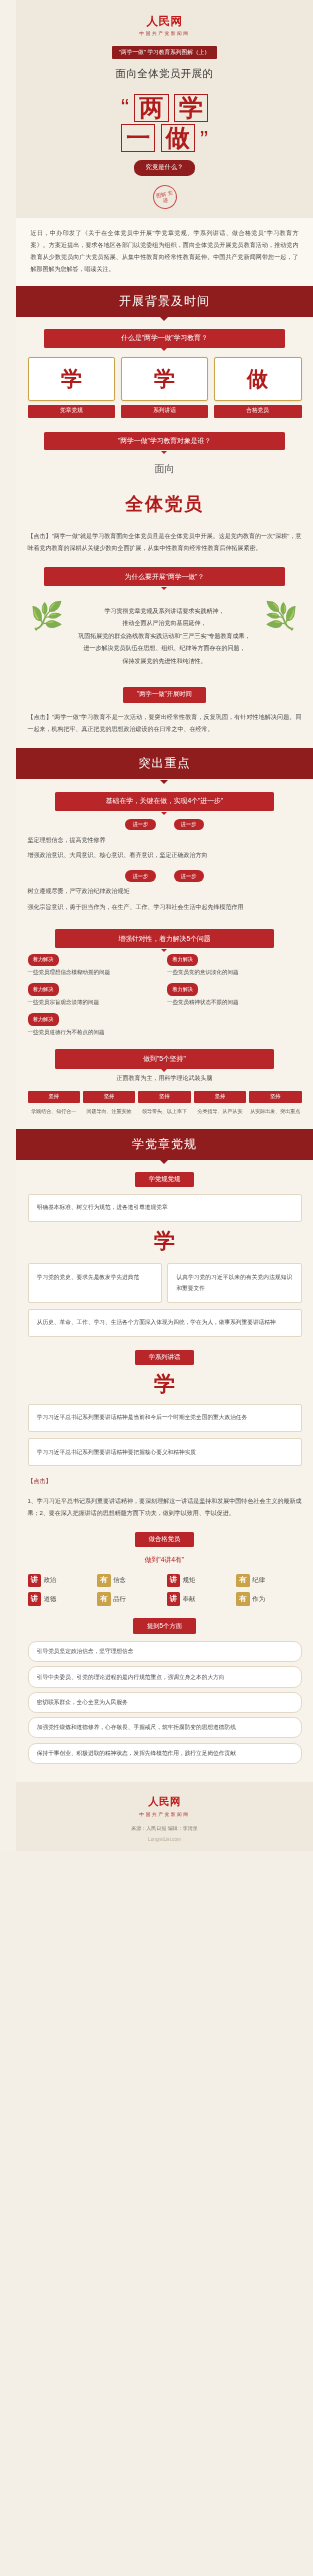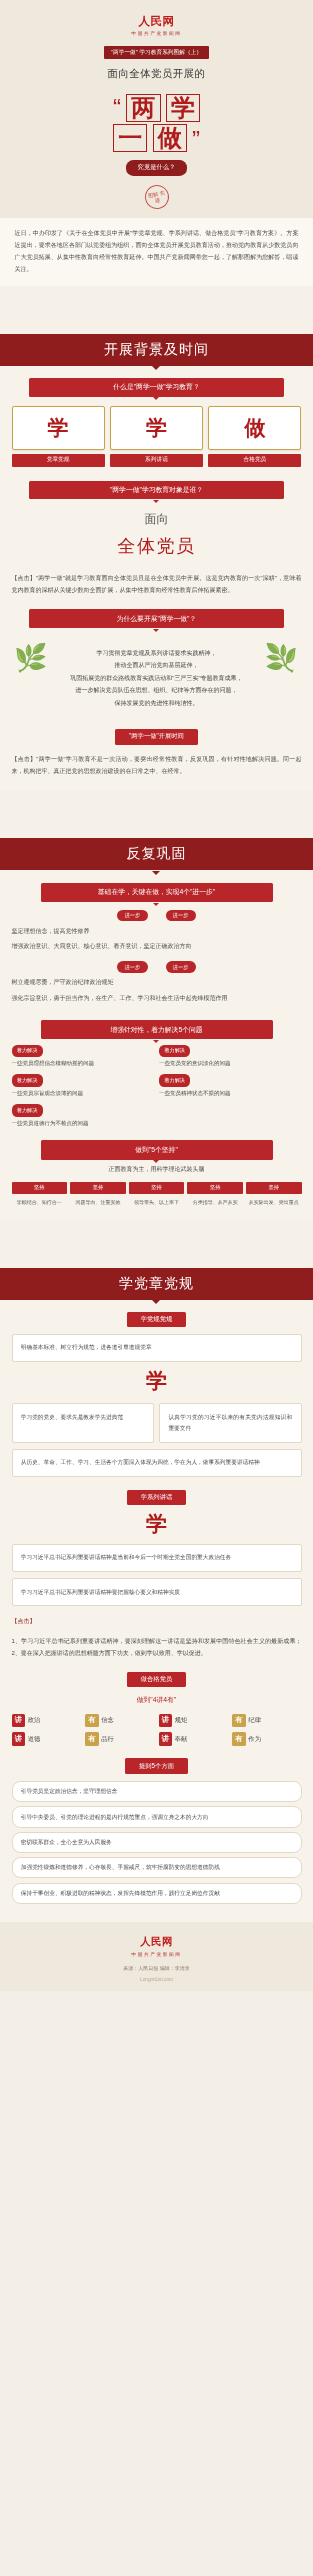--- a/index.html
+++ b/index.html
@@ -2,21 +2,21 @@
 <html style="font-size:8.3px"><head>
 <meta charset="utf-8">
 <style>
   * { box-sizing: border-box; margin: 0; padding: 0; }
   body {
     width: 313px;
     font-family: "Liberation Sans", sans-serif;
     background: #f3eee6;
     color: #333;
   }
-  .page { width: 313px; position: relative; background: #f5f1e8; }
+  .page { width: 313px; position: relative; background: #f5f1e8; padding-left: 16px; }
 
   
   .header {
     background: #efe9dd;
     padding: 13.6px 0 9.4px 0;
     text-align: center;
   }
   .logo-block { text-align: center; margin-bottom: 9.4px; }
   .logo-main {
     color: #c01a1a; font-size: 11.5px; font-weight: bold; letter-spacing: 0.5px;
@@ -51,23 +51,22 @@
 
   
   .intro {
     background: #fbf8f2; padding: 8.3px 14.6px 11.5px 14.6px;
     font-size: 6px; line-height: 2; color: #4a4a4a; text-align: justify;
   }
 
   
   .section-banner {
     background: #8f1d1d; color: #fff; text-align: center;
-    font-size: 14px; letter-spacing: 1px; padding: 6.8px 0;
+    font-size: 12px; letter-spacing: 1px; padding: 6.8px 0;
     position: relative;
-    margin-top: 48px;
   }
   .section-banner::after {
     content: ""; position: absolute; left: 50%; bottom: -4.7px;
     margin-left: -4.7px; border-left: 4.7px solid transparent;
     border-right: 4.7px solid transparent; border-top: 4.7px solid #8f1d1d;
   }
   .sec-body { background: #f7f3ea; padding: 12.5px 11.5px 13.6px 11.5px; }
 
   
   .pill {
@@ -94,22 +93,22 @@
     font-size: 21px; font-weight: bold; color: #b01c1c;
     padding: 7.3px 0 6.3px 0; box-shadow: 0 0.5px 1.6px rgba(0,0,0,.08);
   }
   .char-label {
     margin-top: 4.2px; background: #b8262a; color: #fff; font-size: 5.7px;
     padding: 2.6px 0; border-radius: 1px;
   }
 
   
   .object-block { text-align: center; padding: 3.1px 0 5.2px 0; }
-  .object-small { font-size: 12px; color: #555; margin-bottom: 6px; }
-  .object-big { font-size: 18px; color: #b01c1c; font-weight: normal; letter-spacing: 1.6px; }
+  .object-small { font-size: 10px; color: #555; margin-bottom: 16px; }
+  .object-big { font-size: 18px; color: #b01c1c; font-weight: bold; letter-spacing: 1.6px; }
   .para {
     font-size: 6px; line-height: 2; color: #4a4a4a; text-align: justify;
     margin-top: 8.3px;
   }
   .para-note { color: #8f1d1d; }
 
   
   .laurel-wrap { position: relative; padding: 9.4px 15.7px; }
   .laurel {
     position: absolute; top: 5.2px; font-size: 27px; color: #d9b24a; opacity:.75;
@@ -262,21 +261,21 @@
       </div>
     </div>
 
     <div style="height:10.4px"></div>
     <div class="center">
       <span class="pill-sm">"两学一做"开展时间</span>
     </div>
     <div class="para">【点击】"两学一做"学习教育不是一次活动，要突出经常性教育，反复巩固，有针对性地解决问题。同一起来，机构把牢、真正把党的思想政治建设的在日常之中、在经常。</div>
   </div>
 
-  <div class="section-banner">反复巩固</div>
+  <div class="section-banner">突出重点</div>
   <div class="sec-body">
 
     <div class="req-head">基础在学，关键在做，实现4个"进一步"</div>
     <div class="tag-row">
       <span class="tag">进一步</span>
       <span class="tag">进一步</span>
     </div>
     <div class="sub-line">坚定理想信念，提高党性修养</div>
     <div class="sub-line">增强政治意识、大局意识、核心意识、看齐意识，坚定正确政治方向</div>
     <div class="tag-row">

